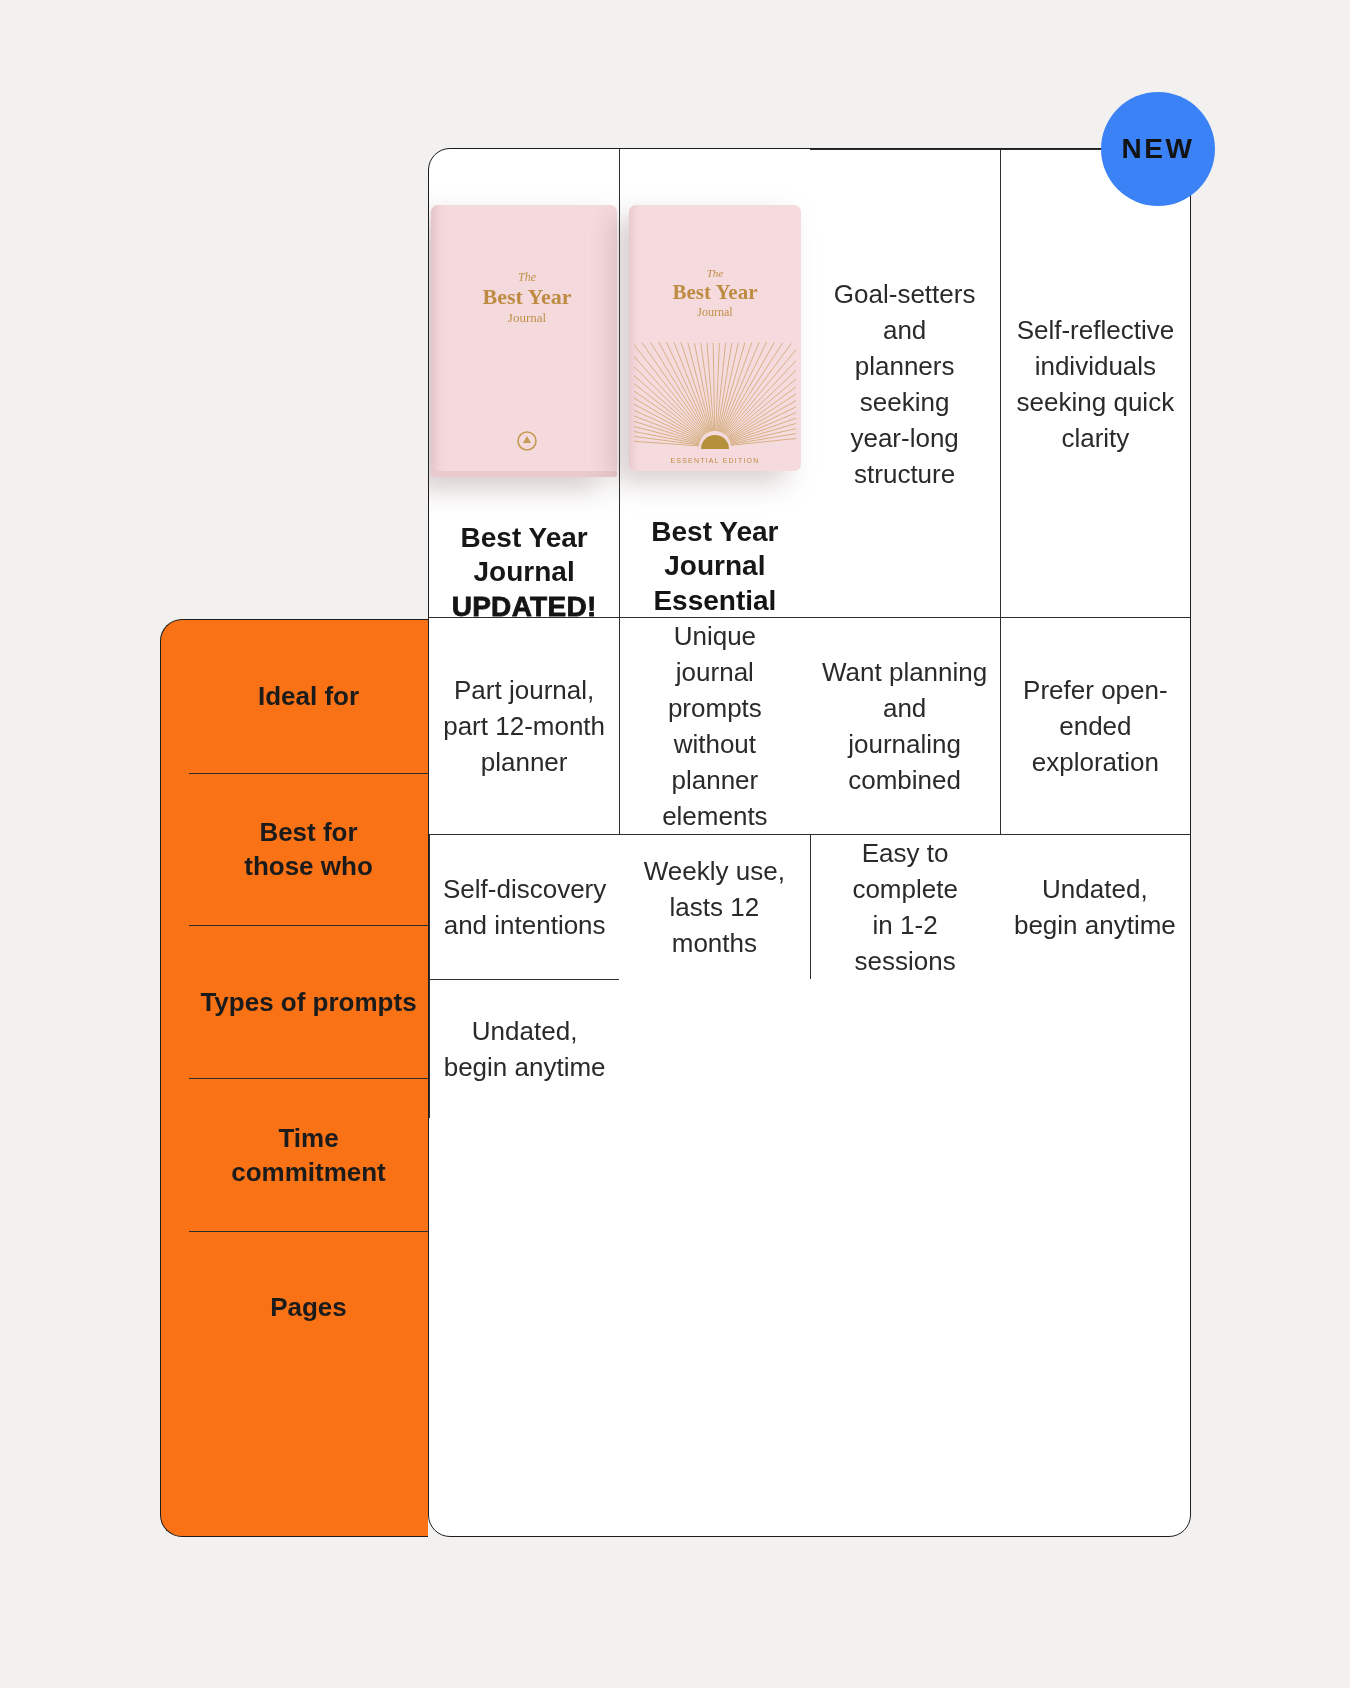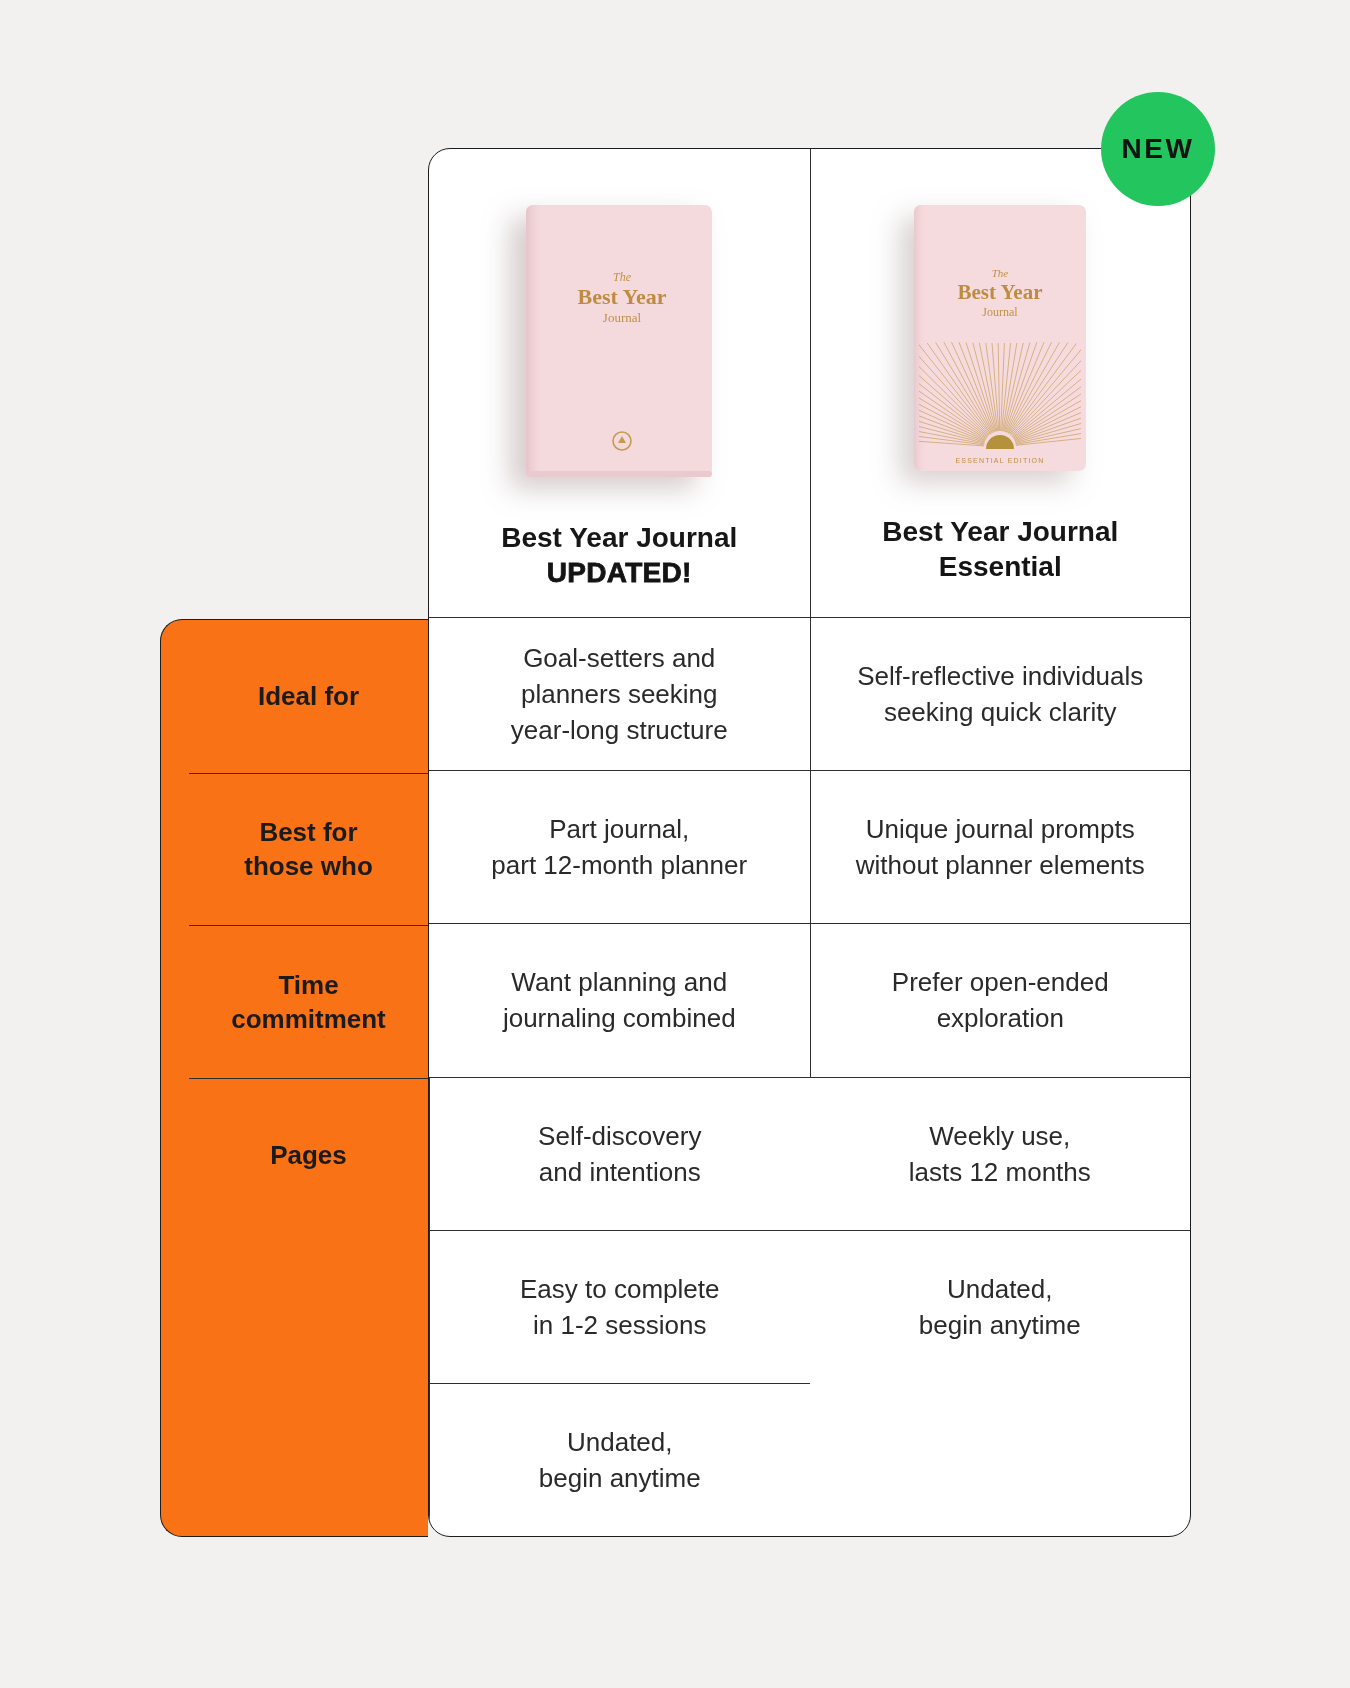--- a/index.html
+++ b/index.html
@@ -11,21 +11,21 @@
     position:absolute;left:160px;top:508px;width:268px;
     text-align:center;font-family:"Liberation Serif",serif;
     font-size:52px;font-weight:400;color:#161616;letter-spacing:.5px;
   }
 
   
   .card{
     position:absolute;left:428px;top:148px;width:763px;height:1389px;
     background:#ffffff;border:1.5px solid #1d1d1d;border-radius:22px;
     box-sizing:border-box;overflow:hidden;
-    display:grid;grid-template-columns:1fr 1fr;grid-template-rows:468px repeat(6,1fr);
+    display:grid;grid-template-columns:1fr 1fr 1fr 1fr;grid-template-rows:468px repeat(6,1fr);
   }
   .card .c2{border-left:1.5px solid #2e2e2e;}
   .card .vrow{border-top:1.5px solid #2e2e2e;}
 
   .prod-header{display:flex;flex-direction:column;align-items:center;padding-top:56px;box-sizing:border-box;}
   .cover-svg{flex:0 0 auto;}
   .shadow1{filter:drop-shadow(-16px 12px 14px rgba(120,85,85,.30));}
   .shadow2{filter:drop-shadow(-14px 12px 14px rgba(120,85,85,.28));}
   .prod-title{margin-top:44px;text-align:center;font-size:28px;line-height:34px;font-weight:700;color:#171717;}
   .prod-sub{text-align:center;font-size:28px;line-height:36px;font-weight:700;color:#141414;}
@@ -47,21 +47,21 @@
   .lcell{
     display:flex;align-items:center;justify-content:center;text-align:center;
     font-size:26px;line-height:34px;font-weight:700;color:#1b1b1b;white-space:pre-line;
     padding:0 10px;box-sizing:border-box;
   }
   .lcell + .lcell{border-top:1.5px solid #2e2e2e;}
 
   
   .new-badge{
     position:absolute;left:1101px;top:92px;width:114px;height:114px;border-radius:50%;
-    background:#22c55e;display:flex;align-items:center;justify-content:center;
+    background:#3b82f6;display:flex;align-items:center;justify-content:center;
     font-size:28px;font-weight:700;letter-spacing:2.5px;color:#131313;z-index:5;
   }
 </style>
 </head>
 <body>
 
 <div class="page">
 
 
   <div class="card">
@@ -190,20 +190,21 @@
     <div class="vcell vrow c1">Undated,
 begin anytime</div>
     <div class="vcell vrow c2">Undated,
 begin anytime</div>
   </div>
 
   <div class="label-col">
     <div class="lcell">Ideal for</div>
     <div class="lcell">Best for
 those who</div>
+    <div class="lcell">Types of prompts</div>
     <div class="lcell">Time
 commitment</div>
     <div class="lcell">Pages</div>
   </div>
 
   <div class="new-badge">NEW</div>
 
 </div>
 
 </body></html>

